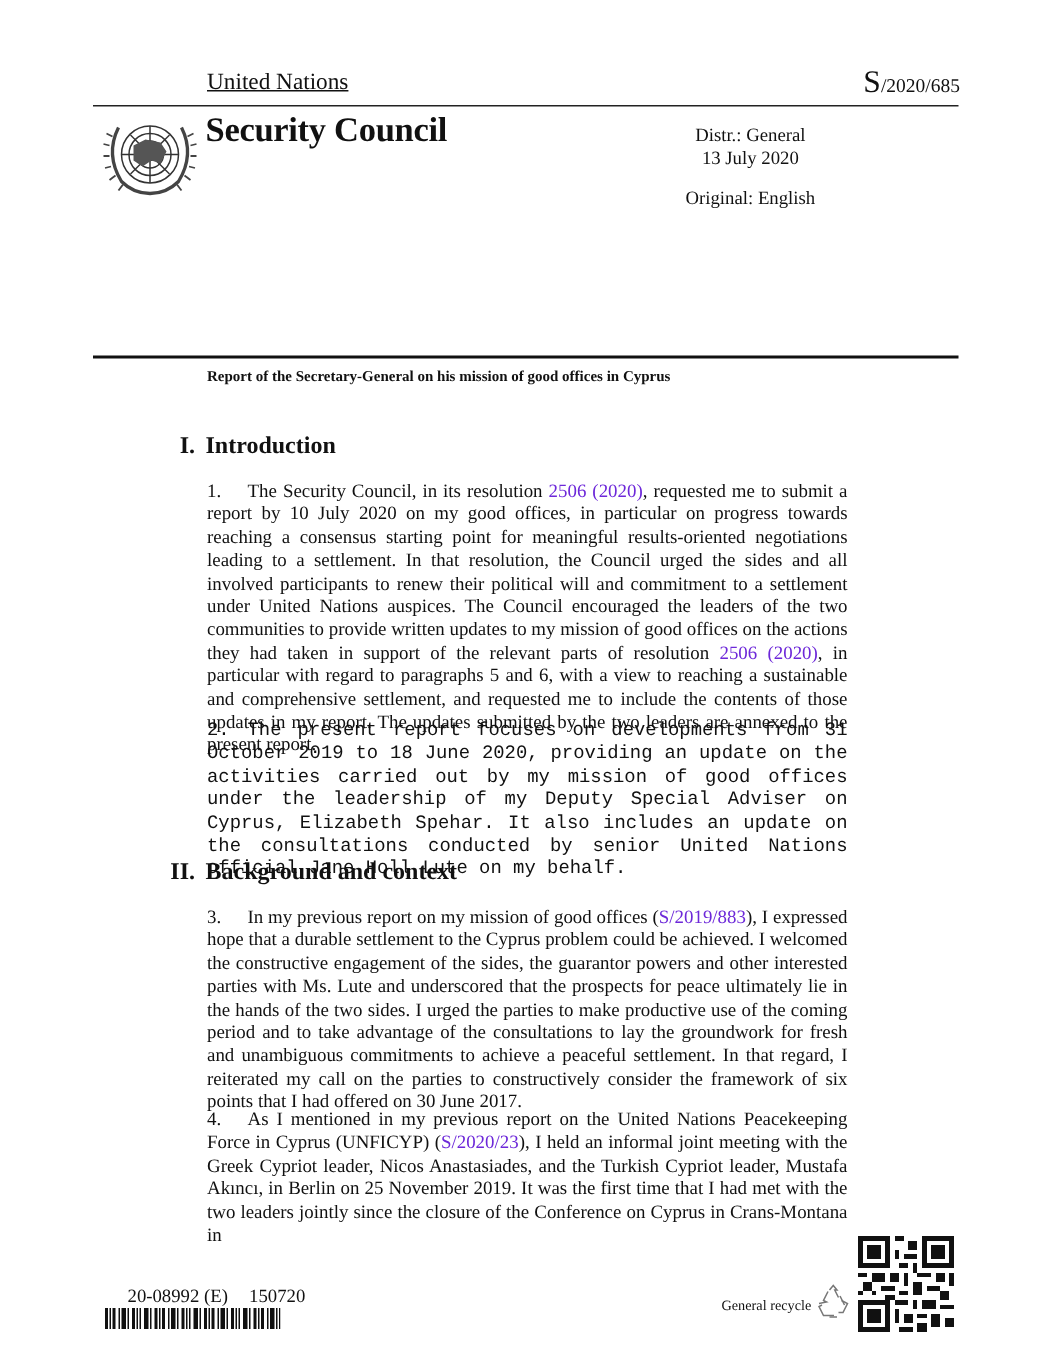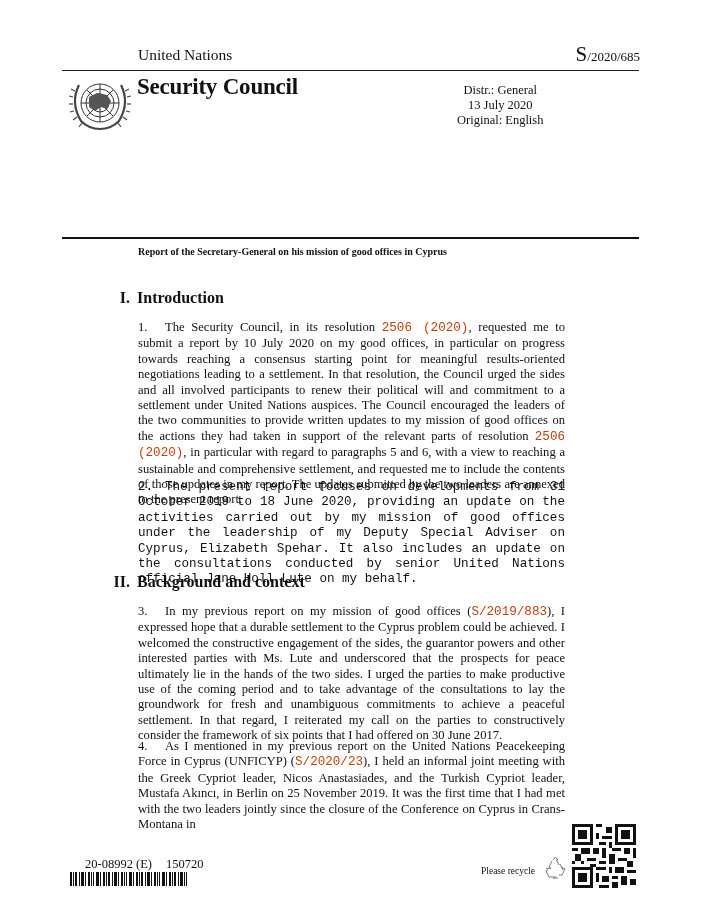--- a/index.html
+++ b/index.html
@@ -1,41 +1,41 @@
 <!DOCTYPE html>
 <html><head>
 <meta charset="utf-8">
 <style>
   html, body { margin: 0; padding: 0; background: #ffffff; }
   body {
     width: 704px; height: 912px; position: relative; overflow: hidden;
     font-family: "Liberation Serif", "DejaVu Serif", serif; color: #111;
   }
   .abs { position: absolute; }
-  .un-label { left: 138px; top: 46px; font-size: 15.5px; }
+  .un-label { left: 138px; top: 46px; font-size: 15.5px; text-decoration: underline; }
   .symbol { right: 64px; top: 42px; white-space: nowrap; }
   .symbol .s-big { font-size: 21px; }
   .symbol .s-small { font-size: 13px; }
   .rule-thin { left: 62px; top: 70px; width: 577px; height: 1px; background: #222; }
   .emblem { left: 67px; top: 77px; width: 66px; height: 56px; }
   .council { left: 137px; top: 74px; font-size: 23px; font-weight: bold; letter-spacing: -0.2px; }
   .distr { left: 457px; top: 83px; font-size: 12.5px; line-height: 15px; }
   .distr div { margin: 0; text-align: center; }
-  .distr .orig { }
+  .distr .orig { margin-top: 12px; }
   .rule-thick { left: 62px; top: 237px; width: 577px; height: 2px; background: #111; }
   .report-title { left: 138px; top: 244px; width: 410px; font-size: 10px; font-weight: bold; line-height: 16px; }
   .section-head { font-size: 16px; font-weight: bold; }
   .section-head .num { position: absolute; text-align: right; width: 30px; }
   .section-head .ttl { position: absolute; left: 37px; white-space: nowrap; text-align: right; }
   .para {
     left: 138px; width: 427px; font-size: 12.6px; line-height: 15.4px;
     text-align: justify; text-align-last: left;
   }
   .para .pn { display: inline-block; width: 27px; }
-  .link { color: #c2410c; cursor: pointer; font-family: Liberation Mono, monospace; }
+  .link { color: #6d28d9; cursor: pointer; }
   .barcode-num { left: 85px; top: 857px; font-size: 12.5px; white-space: nowrap; }
   .barcode-num span + span { margin-left: 14px; }
   .barcode { left: 70px; top: 872px; width: 117px; height: 14px; }
   .recycle-text { left: 481px; top: 866px; font-size: 9.5px; }
   .recycle-icon { left: 543px; top: 856px; width: 25px; height: 25px; }
   .qr { left: 572px; top: 824px; width: 64px; height: 64px; }
 </style>
 </head>
 <body>
 
@@ -153,21 +153,21 @@
     <rect x="99" y="0" width="2" height="14"></rect>
       <rect x="102" y="0" width="1" height="14"></rect>
       <rect x="104" y="0" width="2" height="14"></rect>
     <rect x="108" y="0" width="1" height="14"></rect>
       <rect x="110" y="0" width="3" height="14"></rect>
       <rect x="114" y="0" width="1" height="14"></rect>
     <rect x="116" y="0" width="1" height="14"></rect>
   </g>
 </svg>
 
-<div class="abs recycle-text">Please recycle</div>
+<div class="abs recycle-text">General recycle</div>
 <svg class="abs recycle-icon" viewBox="0 0 25 25">
   <g fill="none" stroke="#777" stroke-width="1">
     <path d="M10 4 L12.5 1 L15 4 L13.5 4 L16 9"></path>
     <path d="M18 11 L22 13 L19 19 L16 19"></path>
     <path d="M13 21 L6 21 L3 15 L5 14"></path>
     <path d="M9 5 L6 11 L8 12 L3 13"></path>
     <path d="M17 8 L20 14"></path>
     <path d="M10 22 L15 22"></path>
   </g>
 </svg>

